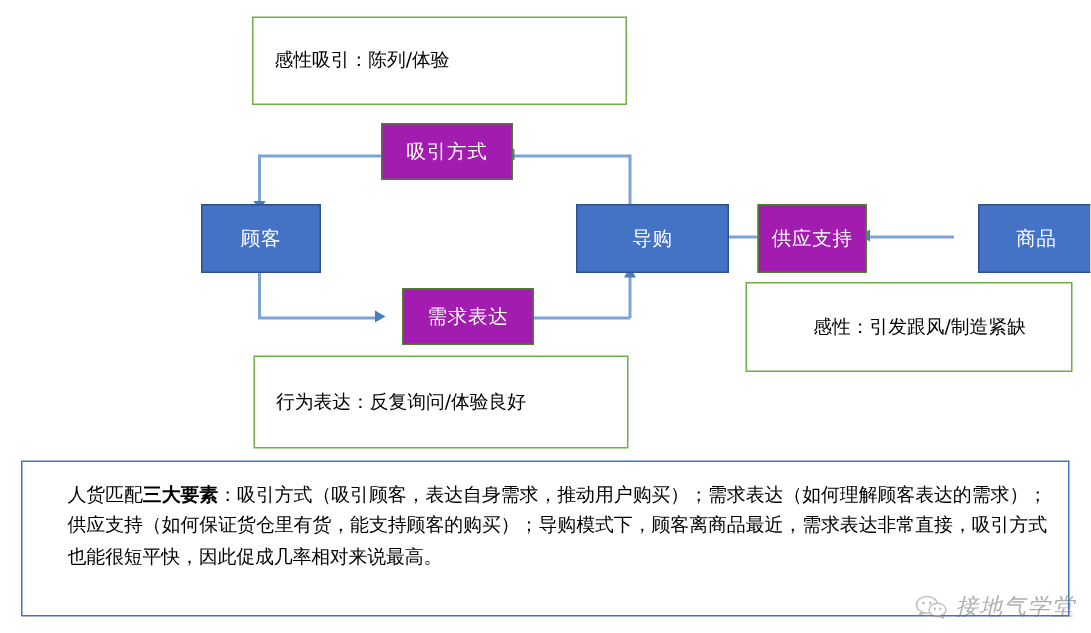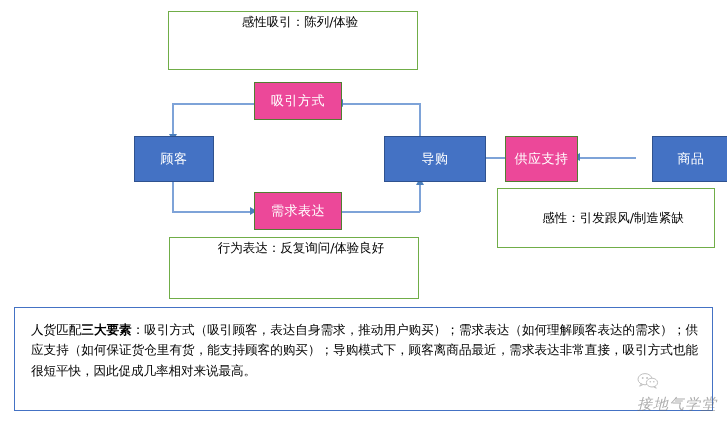--- a/index.html
+++ b/index.html
@@ -28,72 +28,71 @@
     font-size: 13px;
     letter-spacing: 0.5px;
     box-sizing: border-box;
     z-index: 4;
   }
   .node.blue {
     background: #4472c4;
     border: 1px solid #2f528f;
   }
   .node.green {
-    background: #ec4899;
+    background: #a21caf;
     border: 1px solid #507e32;
   }
 
   
   .annot {
     position: absolute;
     box-sizing: border-box;
     border: 1.2px solid #70ad47;
     background: #ffffff;
     z-index: 6;
     display: flex;
-    flex-direction: row;
+    flex-direction: column;
     justify-content: center;
   }
   .annot .line {
     font-size: 12.5px;
     color: #000000;
     line-height: 1.0;
     padding: 4px 0 4px 14px;
     white-space: nowrap;
   }
 
   
   #summary-box {
     position: absolute;
     box-sizing: border-box;
     border: 1.2px solid #4472c4;
     background: #ffffff;
     z-index: 6;
-    padding: 12px 14px 8px 16px;
+    padding: 12px 14px 8px 30px;
   }
   #summary-text {
     font-size: 12.6px;
     color: #000000;
     line-height: 1.62;
     text-align: justify;
     letter-spacing: -0.1px;
   }
   #summary-text b { font-weight: bold; }
 
   
   #watermark {
     position: absolute;
     right: 10px;
     bottom: 8px;
     display: flex;
-    align-items: flex-start;
+    align-items: center;
     gap: 5px;
     z-index: 8;
     opacity: 0.55;
-    flex-direction: column;
   }
   #watermark .wm-text {
     font-size: 15px;
     color: #6b6b6b;
     font-family: "DejaVu Serif", "Liberation Serif", serif;
     font-style: italic;
     letter-spacing: 1px;
   }
   #watermark svg { display: block; }
 
@@ -147,21 +146,21 @@
   </div>
 
   <div class="node blue" style="left:134px; top:136px; width:80px; height:46px;">
     <span>顾客</span>
   </div>
 
   <div class="node blue" style="left:384px; top:136px; width:102px; height:46px;">
     <span>导购</span>
   </div>
 
-  <div class="node green" style="left:254px; top:192px; width:88px; height:38px;">
+  <div class="node green" style="left:268px; top:192px; width:88px; height:38px;">
     <span>需求表达</span>
   </div>
 
   <div class="node green" style="left:505px; top:136px; width:73px; height:46px;">
     <span>供应支持</span>
   </div>
 
   <div class="node blue" style="left:652px; top:136px; width:78px; height:46px;">
     <span>商品</span>
   </div>

